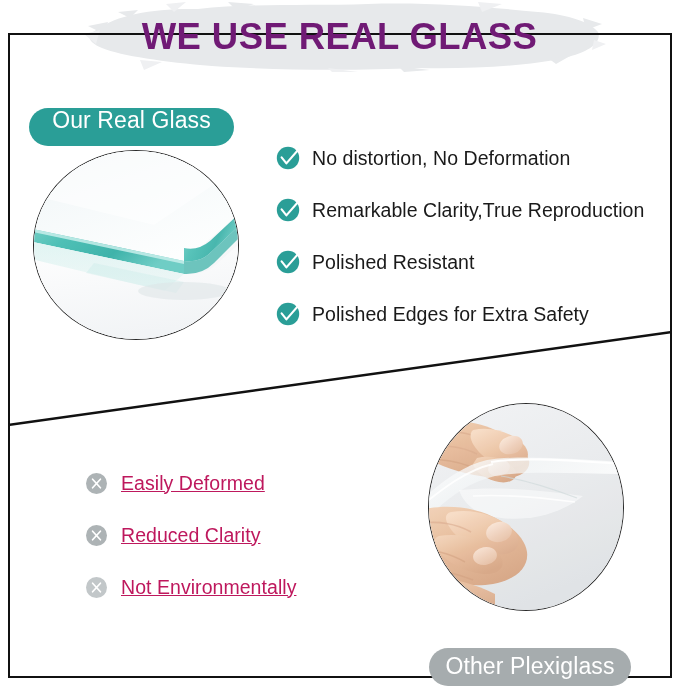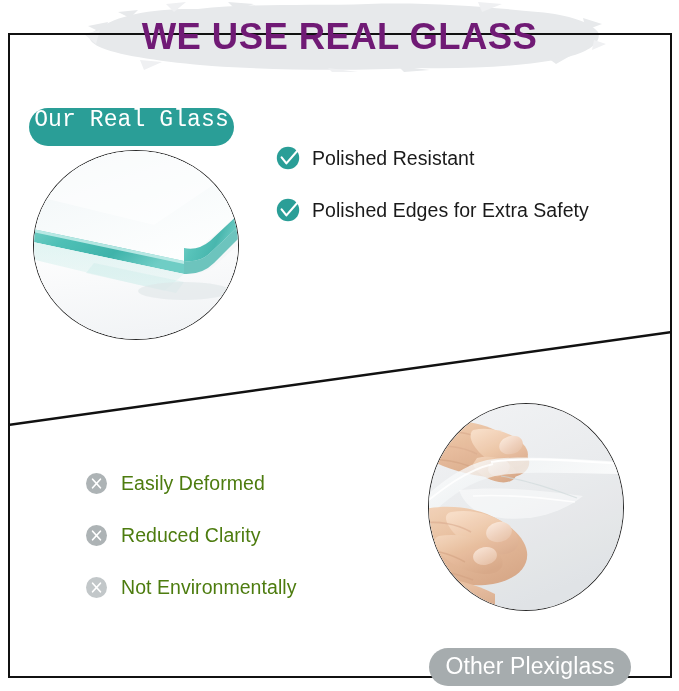--- a/index.html
+++ b/index.html
@@ -78,21 +78,20 @@
     box-sizing: border-box;
     white-space: nowrap;
   }
   .badge-good {
     left: 29px;
     top: 108px;
     width: 205px;
     height: 38px;
     background: #2a9e97;
     padding-bottom: 14px;
-    font-family: Liberation Mono, monospace;
   }
   .badge-bad {
     left: 429px;
     top: 628px;
     width: 202px;
     height: 38px;
     background: #a6acae;
     padding-bottom: 2px;
     margin-top: 20px;
   }
@@ -162,22 +161,23 @@
   }
   .icon-x svg { display: block; }
 
   .li-good .label {
     font-size: 19.5px;
     color: #1a1a1a;
     letter-spacing: 0.05px;
   }
   .li-bad .label {
     font-size: 19.5px;
-    color: #4d7c0f;
+    color: #be185d;
     letter-spacing: 0.05px;
+    text-decoration: underline;
   }
 </style>
 </head>
 <body>
 
 <div id="infographic">
 
   <div class="brush-wrap">
     <svg width="528" height="72" viewBox="0 0 528 72">
       <g fill="#e7e9eb">
@@ -260,20 +260,38 @@
   </div>
 
   <div class="list-good">
     <div class="li li-good">
       <span class="icon-check">
         <svg width="24" height="24" viewBox="0 0 24 24">
           <circle cx="12" cy="12" r="11.2" fill="#2a9e97"></circle>
           <path d="M5.6 11.4 L10.4 17.4 L24 1.8" fill="none" stroke="#ffffff" stroke-width="2.1" stroke-linecap="round" stroke-linejoin="round"></path>
         </svg>
       </span>
+      <span class="label">No distortion, No Deformation</span>
+    </div>
+    <div class="li li-good">
+      <span class="icon-check">
+        <svg width="24" height="24" viewBox="0 0 24 24">
+          <circle cx="12" cy="12" r="11.2" fill="#2a9e97"></circle>
+          <path d="M5.6 11.4 L10.4 17.4 L24 1.8" fill="none" stroke="#ffffff" stroke-width="2.1" stroke-linecap="round" stroke-linejoin="round"></path>
+        </svg>
+      </span>
+      <span class="label">Remarkable Clarity,True Reproduction</span>
+    </div>
+    <div class="li li-good">
+      <span class="icon-check">
+        <svg width="24" height="24" viewBox="0 0 24 24">
+          <circle cx="12" cy="12" r="11.2" fill="#2a9e97"></circle>
+          <path d="M5.6 11.4 L10.4 17.4 L24 1.8" fill="none" stroke="#ffffff" stroke-width="2.1" stroke-linecap="round" stroke-linejoin="round"></path>
+        </svg>
+      </span>
       <span class="label">Polished Resistant</span>
     </div>
     <div class="li li-good">
       <span class="icon-check">
         <svg width="24" height="24" viewBox="0 0 24 24">
           <circle cx="12" cy="12" r="11.2" fill="#2a9e97"></circle>
           <path d="M5.6 11.4 L10.4 17.4 L24 1.8" fill="none" stroke="#ffffff" stroke-width="2.1" stroke-linecap="round" stroke-linejoin="round"></path>
         </svg>
       </span>
       <span class="label">Polished Edges for Extra Safety</span>

